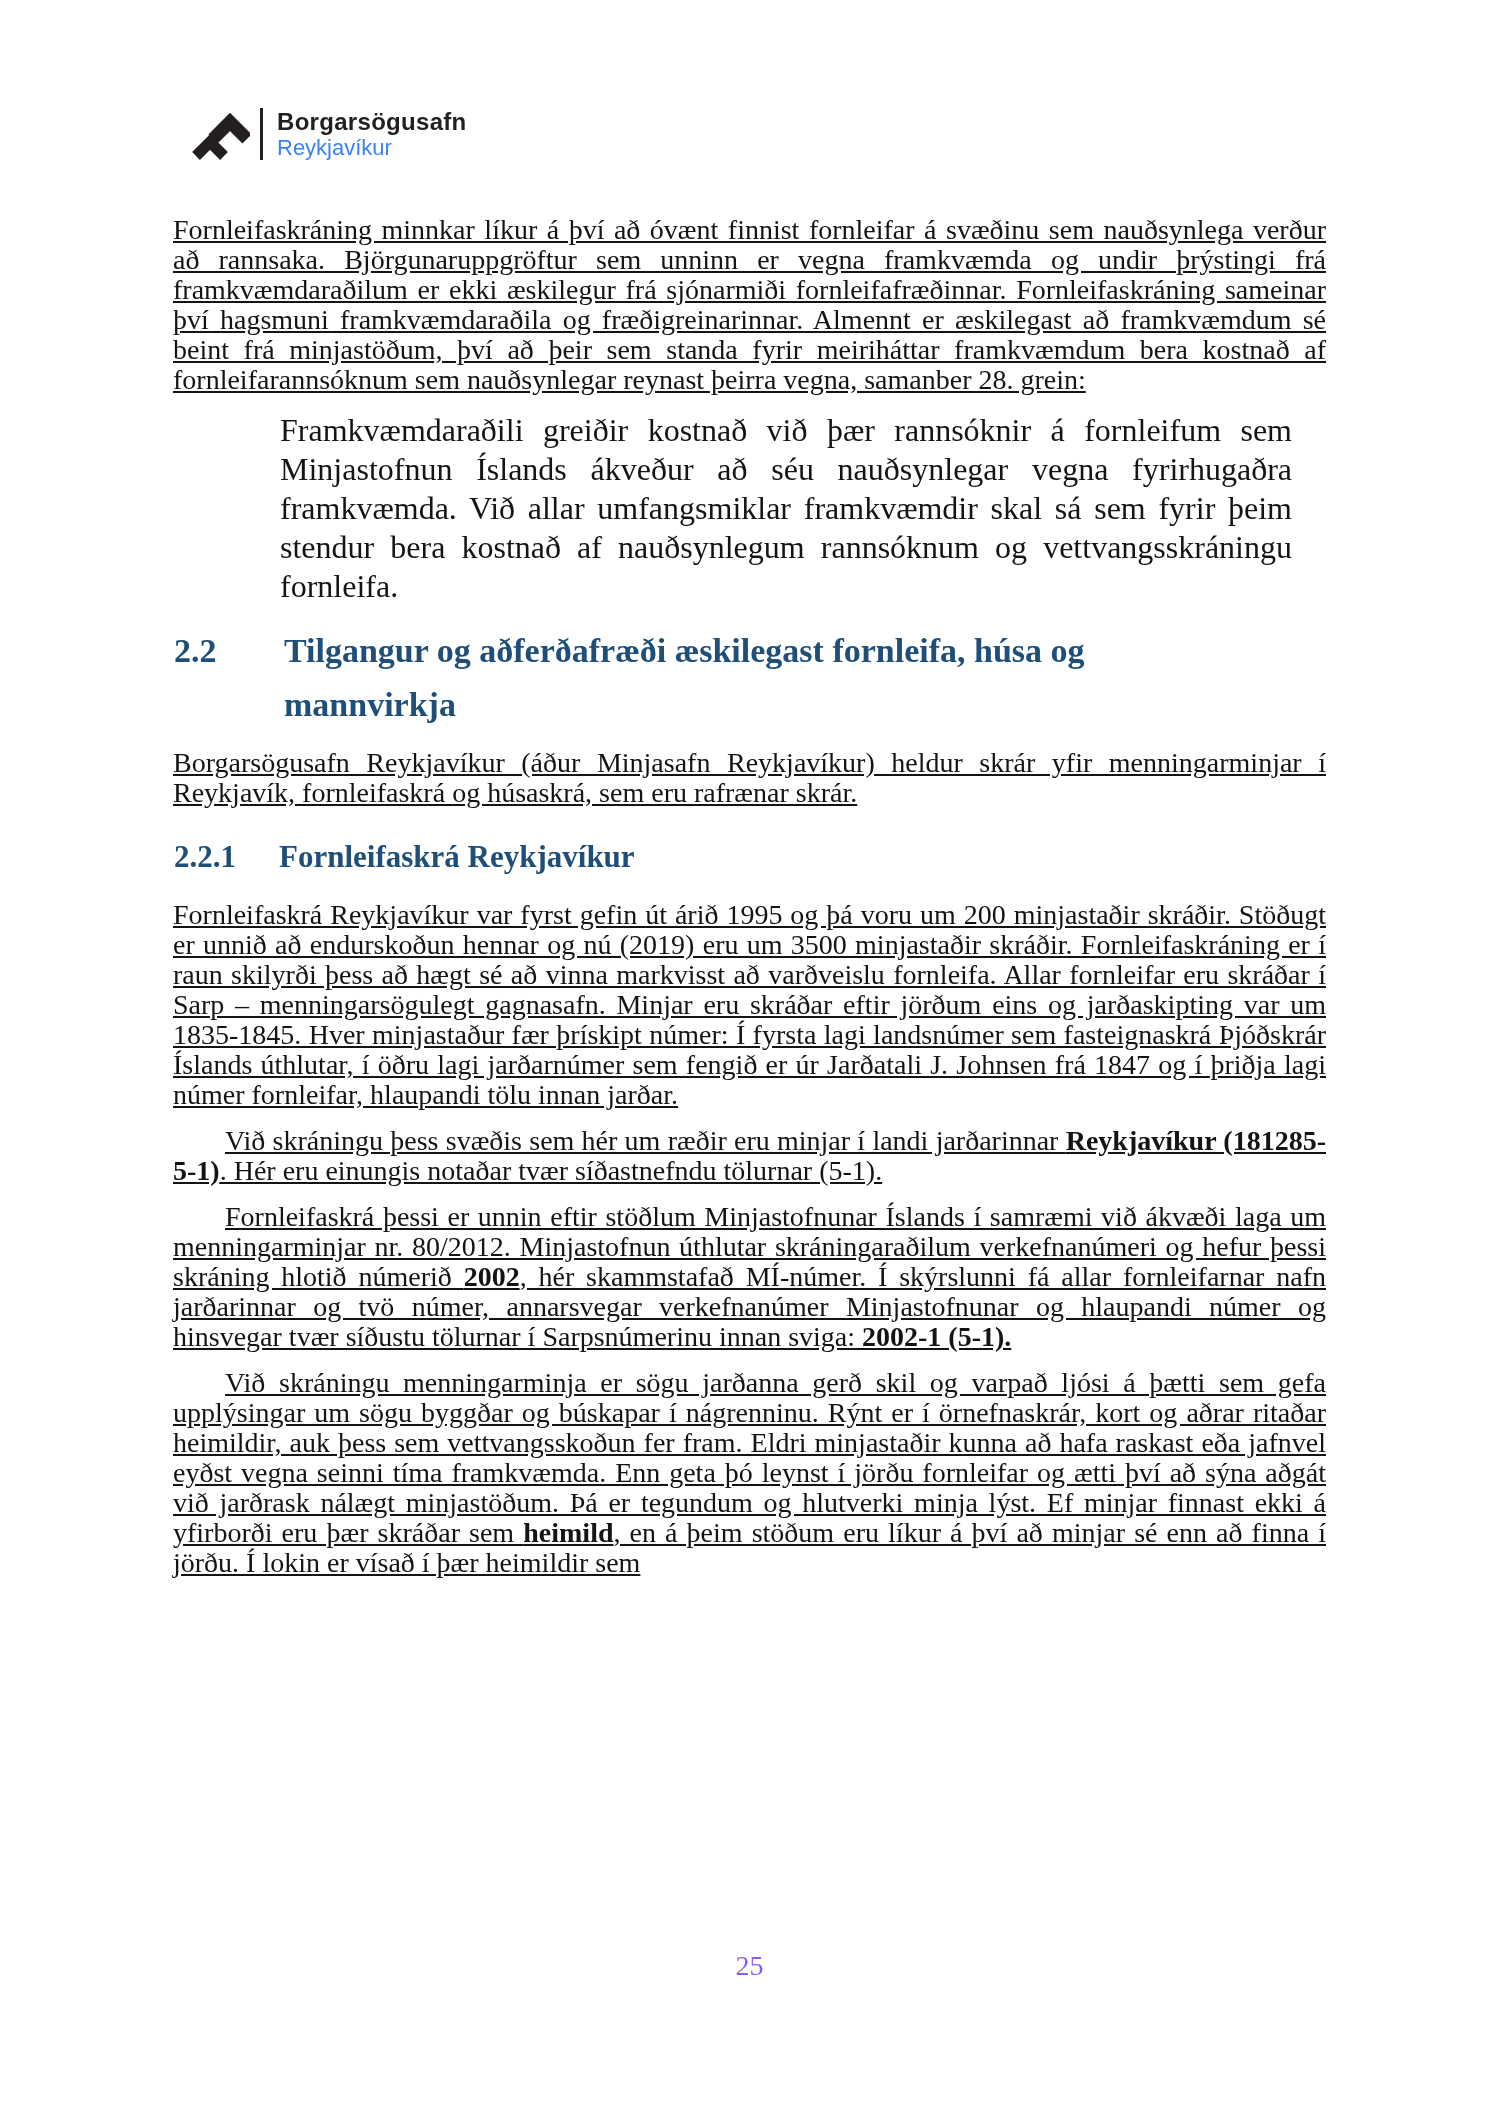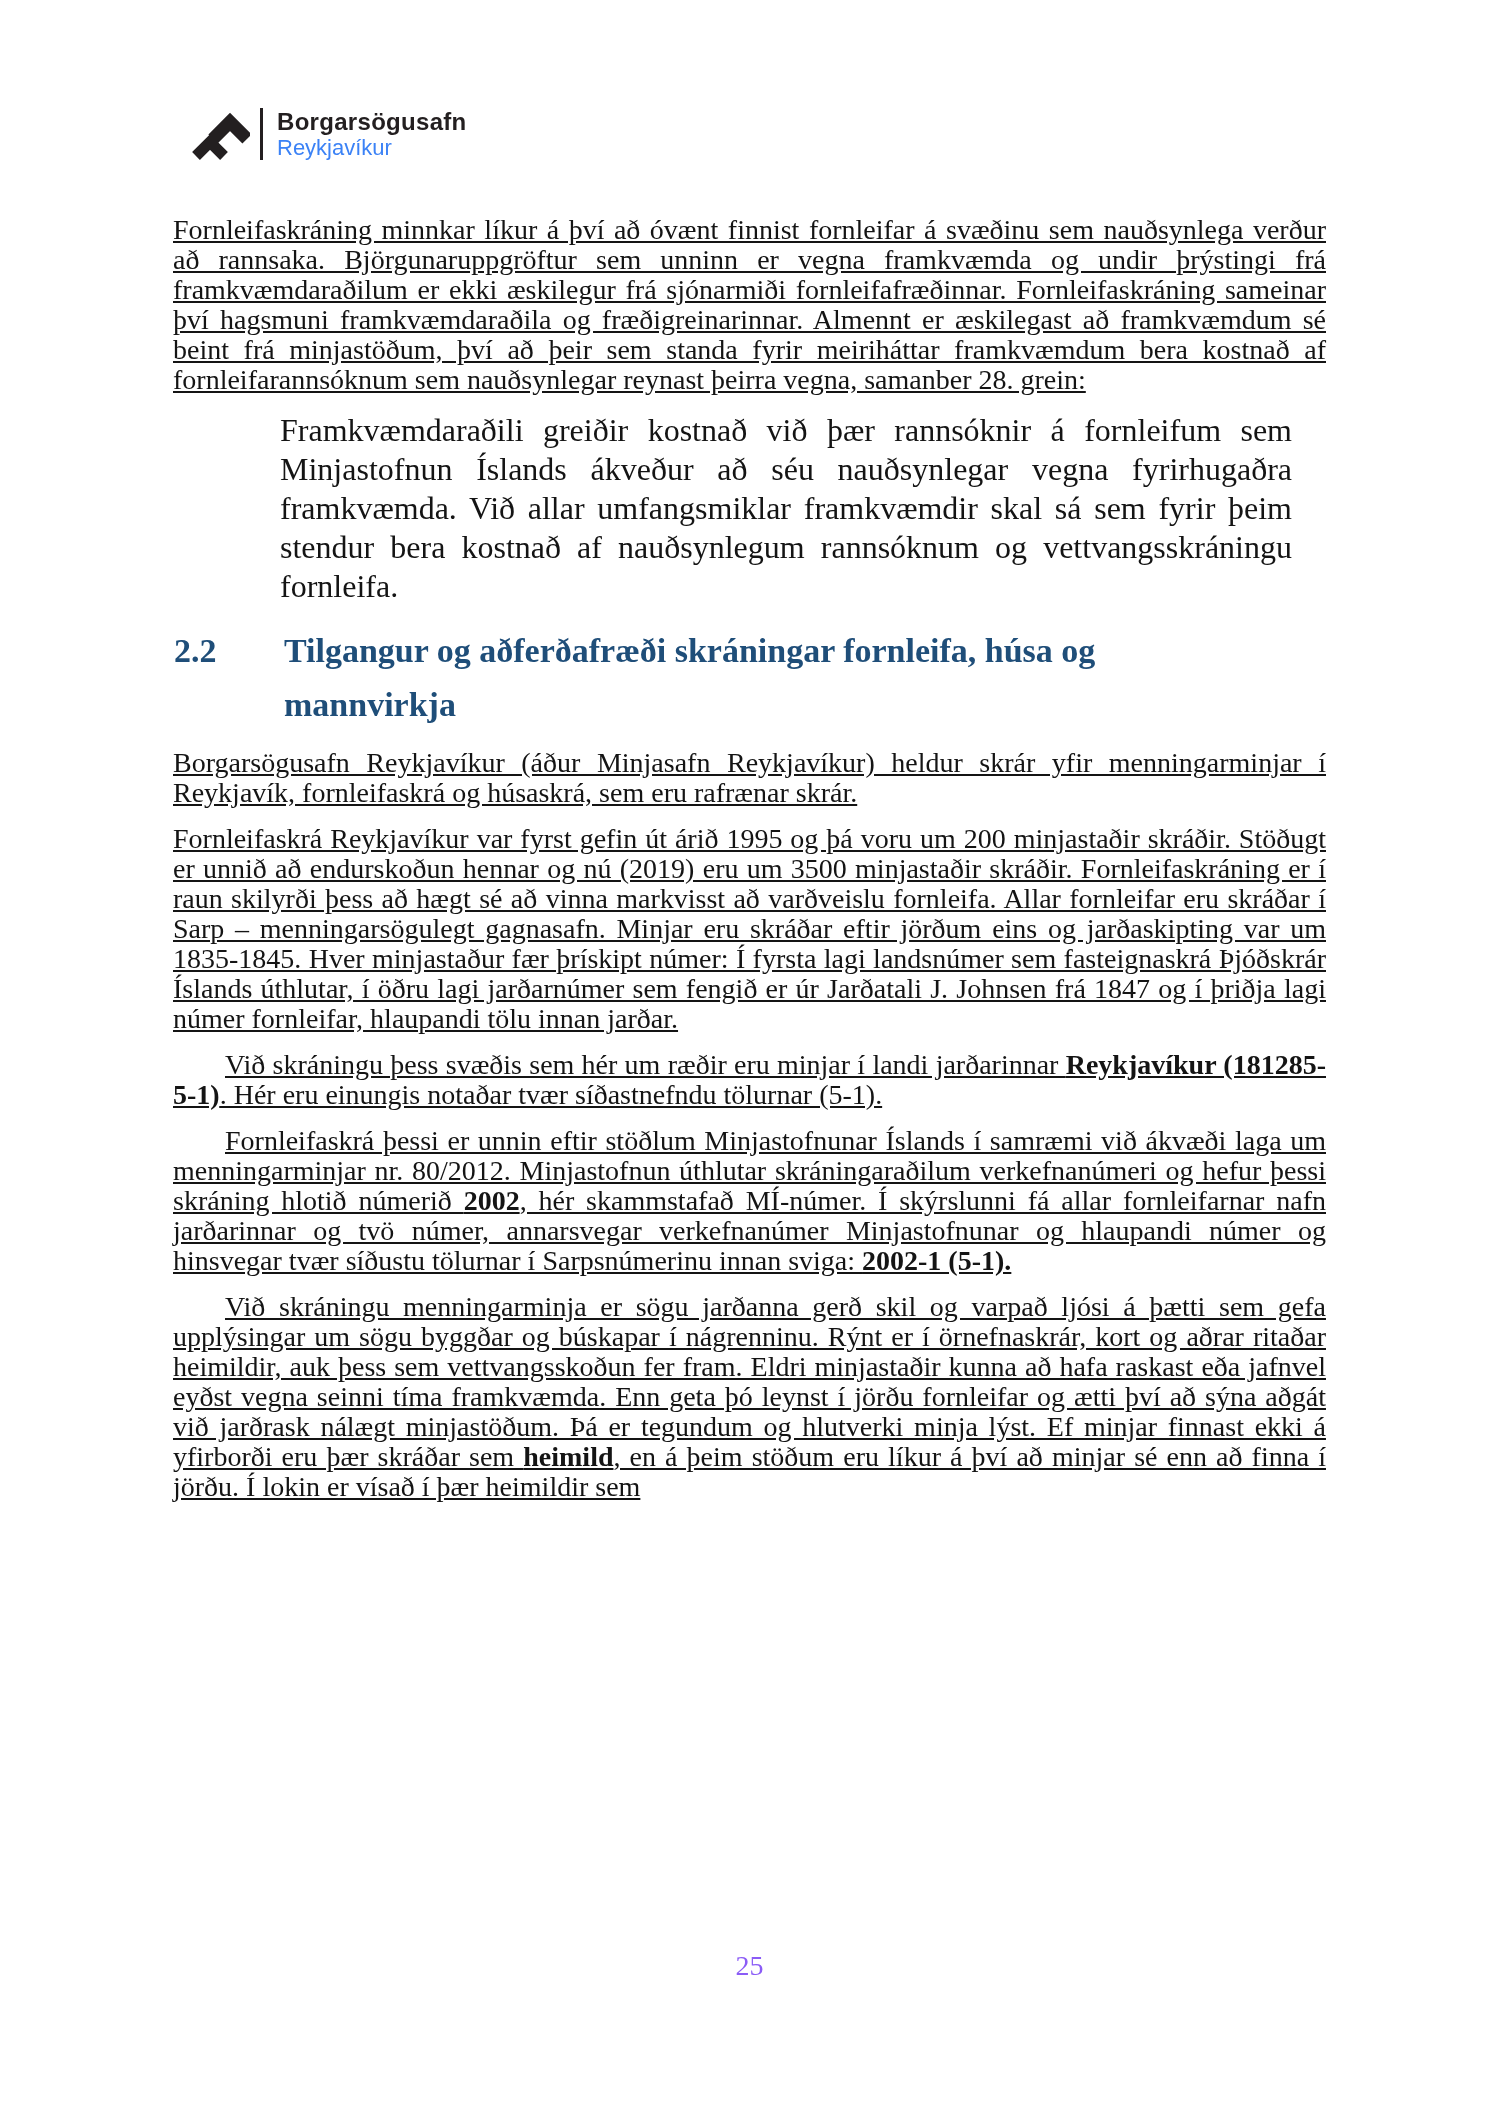--- a/index.html
+++ b/index.html
@@ -86,25 +86,29 @@
   </div>
 
   <div class="content">
 
     <p class="body">Fornleifaskráning minnkar líkur á því að óvænt finnist fornleifar á svæðinu sem nauðsynlega verður að rannsaka. Björgunaruppgröftur sem unninn er vegna framkvæmda og undir þrýstingi frá framkvæmdaraðilum er ekki æskilegur frá sjónarmiði fornleifafræðinnar. Fornleifaskráning sameinar því hagsmuni framkvæmdaraðila og fræðigreinarinnar. Almennt er æskilegast að framkvæmdum sé beint frá minjastöðum, því að þeir sem standa fyrir meiriháttar framkvæmdum bera kostnað af fornleifarannsóknum sem nauðsynlegar reynast þeirra vegna, samanber 28. grein:</p>
 
     <p class="law-quote">Framkvæmdaraðili greiðir kostnað við þær rannsóknir á fornleifum sem Minjastofnun Íslands ákveður að séu nauðsynlegar vegna fyrirhugaðra framkvæmda. Við allar umfangsmiklar framkvæmdir skal sá sem fyrir þeim stendur bera kostnað af nauðsynlegum rannsóknum og vettvangsskráningu fornleifa.</p>
 
     <div class="h22">
       <span class="hnum">2.2</span>
-      <span class="htxt">Tilgangur og aðferðafræði skráningar fornleifa, húsa og mannvirkja</span>
+      <span class="htxt">Tilgangur og aðferðafræði æskilegast fornleifa, húsa og mannvirkja</span>
     </div>
 
     <p class="body">Borgarsögusafn Reykjavíkur (áður Minjasafn Reykjavíkur) heldur skrár yfir menningarminjar í Reykjavík, fornleifaskrá og húsaskrá, sem eru rafrænar skrár.</p>
 
+    <div class="h221">
+      <span class="hnum">2.2.1</span>
+      <span class="htxt">Fornleifaskrá Reykjavíkur</span>
+    </div>
 
     <p class="body">Fornleifaskrá Reykjavíkur var fyrst gefin út árið 1995 og þá voru um 200 minjastaðir skráðir. Stöðugt er unnið að endurskoðun hennar og nú (2019) eru um 3500 minjastaðir skráðir. Fornleifaskráning er í raun skilyrði þess að hægt sé að vinna markvisst að varðveislu fornleifa. Allar fornleifar eru skráðar í Sarp – menningarsögulegt gagnasafn. Minjar eru skráðar eftir jörðum eins og jarðaskipting var um 1835-1845. Hver minjastaður fær þrískipt númer: Í fyrsta lagi landsnúmer sem fasteignaskrá Þjóðskrár Íslands úthlutar, í öðru lagi jarðarnúmer sem fengið er úr Jarðatali J. Johnsen frá 1847 og í þriðja lagi númer fornleifar, hlaupandi tölu innan jarðar.</p>
 
     <p class="body firstline-indent"><span>Við skráningu þess svæðis sem hér um ræðir eru minjar í landi jarðarinnar </span><b>Reykjavíkur (181285-5-1)</b><span>. Hér eru einungis notaðar tvær síðastnefndu tölurnar (5-1).</span></p>
 
     <p class="body firstline-indent"><span>Fornleifaskrá þessi er unnin eftir stöðlum Minjastofnunar Íslands í samræmi við ákvæði laga um menningarminjar nr. 80/2012. Minjastofnun úthlutar skráningaraðilum verkefnanúmeri og hefur þessi skráning hlotið númerið </span><b>2002</b><span>, hér skammstafað MÍ-númer. Í skýrslunni fá allar fornleifarnar nafn jarðarinnar og tvö númer, annarsvegar verkefnanúmer Minjastofnunar og hlaupandi númer og hinsvegar tvær síðustu tölurnar í Sarpsnúmerinu innan sviga: </span><b>2002-1 (5-1).</b></p>
 
     <p class="body firstline-indent"><span>Við skráningu menningarminja er sögu jarðanna gerð skil og varpað ljósi á þætti sem gefa upplýsingar um sögu byggðar og búskapar í nágrenninu. Rýnt er í örnefnaskrár, kort og aðrar ritaðar heimildir, auk þess sem vettvangsskoðun fer fram. Eldri minjastaðir kunna að hafa raskast eða jafnvel eyðst vegna seinni tíma framkvæmda. Enn geta þó leynst í jörðu fornleifar og ætti því að sýna aðgát við jarðrask nálægt minjastöðum. Þá er tegundum og hlutverki minja lýst. Ef minjar finnast ekki á yfirborði eru þær skráðar sem </span><b>heimild</b><span>, en á þeim stöðum eru líkur á því að minjar sé enn að finna í jörðu. Í lokin er vísað í þær heimildir sem</span></p>
 
   </div>

